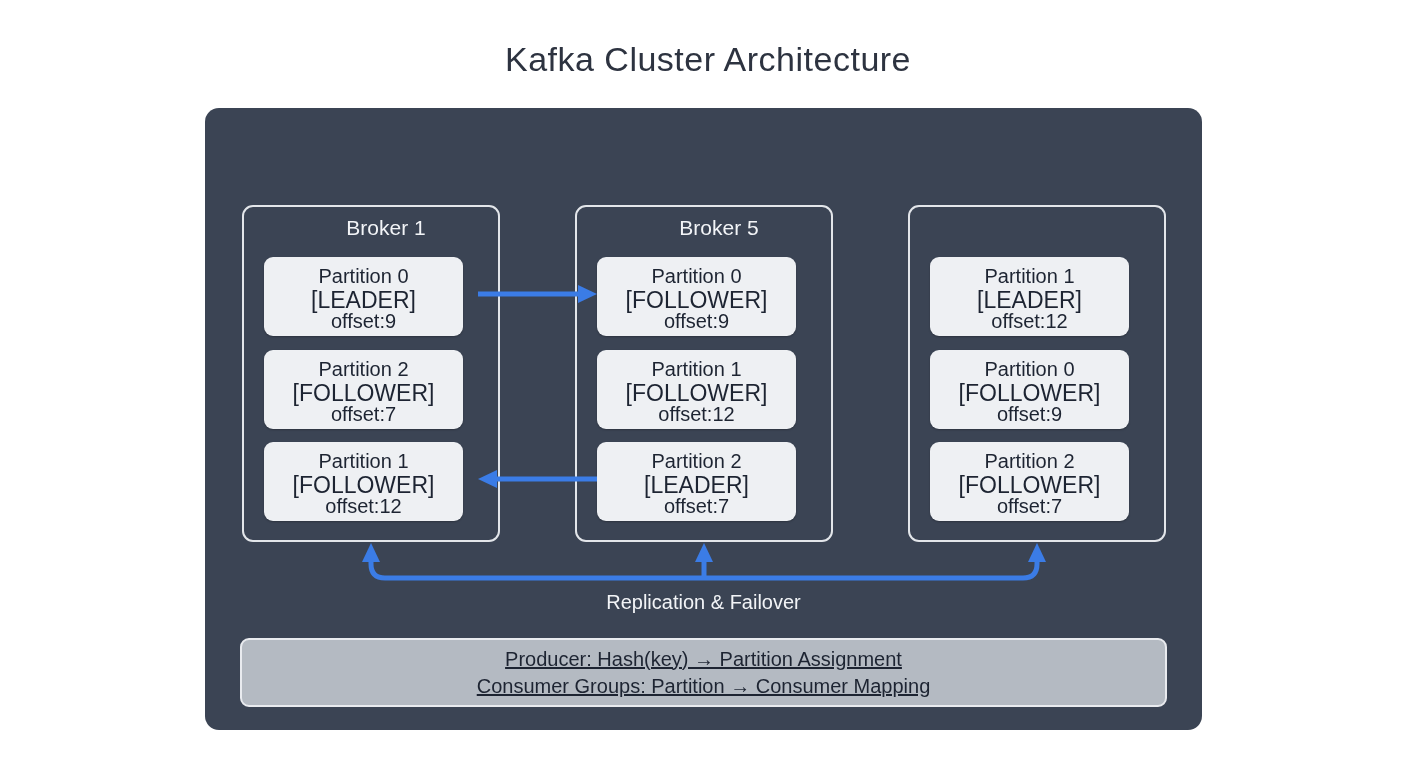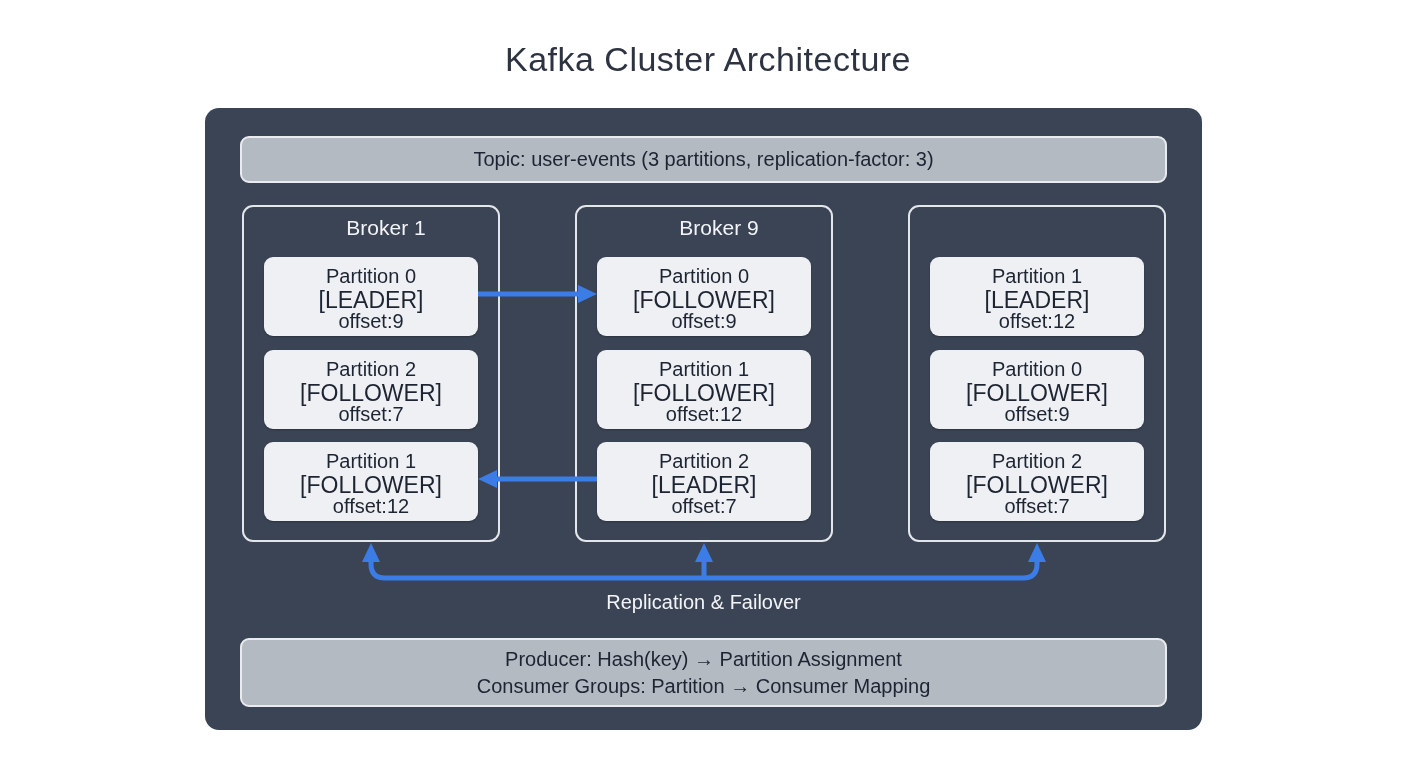--- a/index.html
+++ b/index.html
@@ -28,34 +28,34 @@
   .banner {
     position: absolute; left: 35px; width: 927px;
     background: var(--banner-bg);
     border: 2px solid var(--banner-border);
     border-radius: 9px;
     color: var(--dark-text);
     display: flex; flex-direction: column; justify-content: center;
     text-align: center;
   }
   .banner.topic { top: 28px; height: 47px; font-size: 20px; }
-  .banner.footer { top: 530px; height: 69px; font-size: 20px; line-height: 27px; }
+  .banner.footer { top: 530px; height: 69px; font-size: 20px; line-height: 27px; text-decoration: underline; }
   .broker {
     position: absolute; top: 97px; width: 258px; height: 337px;
     border: 2px solid var(--broker-border); border-radius: 11px;
   }
   .broker.b1 { left: 37px; }
   .broker.b2 { left: 370px; }
   .broker.b3 { left: 703px; }
   .broker-label {
     margin-top: 9px; text-align: center;
     color: var(--light-text); font-size: 21px; font-weight: 500; padding-left: 30px;
   }
   .partition {
-    position: absolute; left: 20px; width: 214px; height: 79px;
+    position: absolute; left: 20px; width: 199px; height: 79px;
     background: var(--partition-bg); border-radius: 9px;
     color: var(--dark-text); text-align: center;
     padding-top: 7px;
     box-shadow: 0 1px 2px rgba(0,0,0,0.25);
   }
   .partition.row0 { top: 50px; }
   .partition.row1 { top: 143px; }
   .partition.row2 { top: 235px; }
   .partition .p-name   { font-size: 20px; line-height: 25px; font-weight: 500; }
   .partition .p-role   { font-size: 23px; line-height: 22px; }
@@ -71,23 +71,20 @@
     text-align: center; color: var(--light-text); font-size: 20px;
   }
 </style>
 </head>
 <body style="--container-bg: #3b4454; --banner-bg: #b4bac2; --partition-bg: #eef0f3; --accent-blue: #3b7ce6; --dark-text: #1d2432; --light-text: #f2f4f7;">
 
 <div class="page-title">Kafka Cluster Architecture</div>
 
 <div class="cluster">
 
-  <div class="banner topic">
-    <span>Topic: user-events (3 partitions, replication-factor: 3)</span>
-  </div>
 
   <div class="broker b1">
     <div class="broker-label">Broker 1</div>
     <div class="partition row0">
       <div class="p-name">Partition 0</div>
       <div class="p-role">[LEADER]</div>
       <div class="p-offset">offset:9</div>
     </div>
     <div class="partition row1">
       <div class="p-name">Partition 2</div>
@@ -95,21 +92,21 @@
       <div class="p-offset">offset:7</div>
     </div>
     <div class="partition row2">
       <div class="p-name">Partition 1</div>
       <div class="p-role">[FOLLOWER]</div>
       <div class="p-offset">offset:12</div>
     </div>
   </div>
 
   <div class="broker b2">
-    <div class="broker-label">Broker 9</div>
+    <div class="broker-label">Broker 5</div>
     <div class="partition row0">
       <div class="p-name">Partition 0</div>
       <div class="p-role">[FOLLOWER]</div>
       <div class="p-offset">offset:9</div>
     </div>
     <div class="partition row1">
       <div class="p-name">Partition 1</div>
       <div class="p-role">[FOLLOWER]</div>
       <div class="p-offset">offset:12</div>
     </div>

